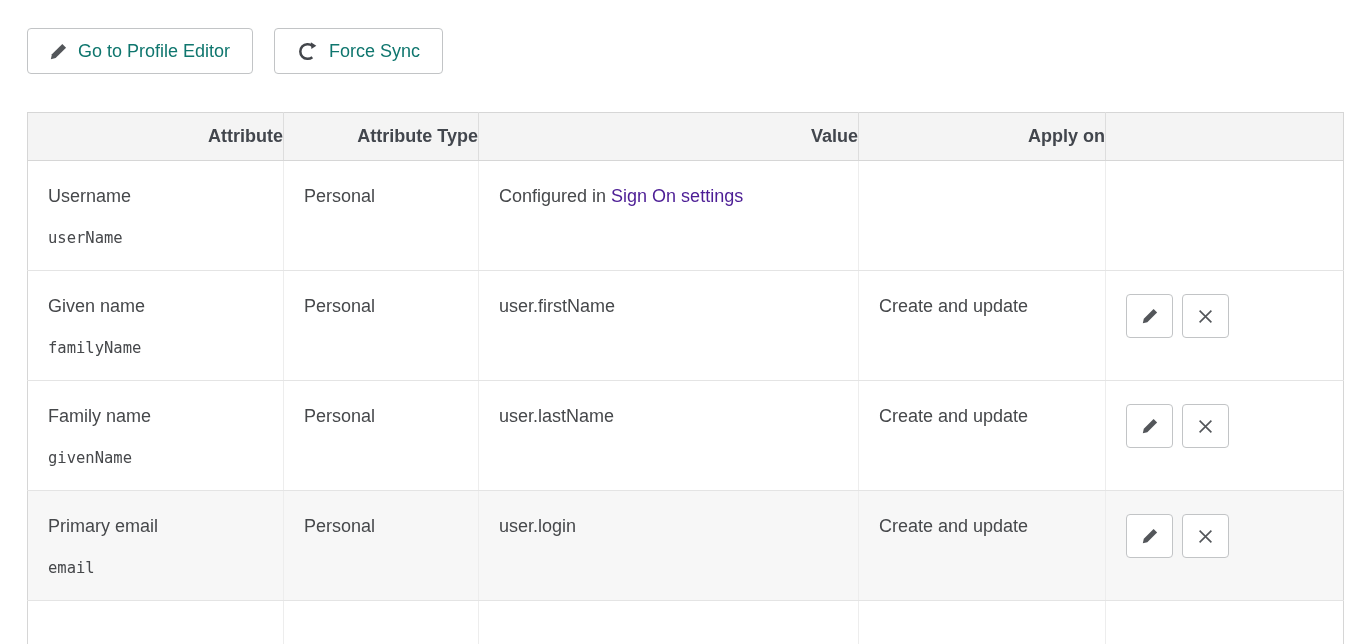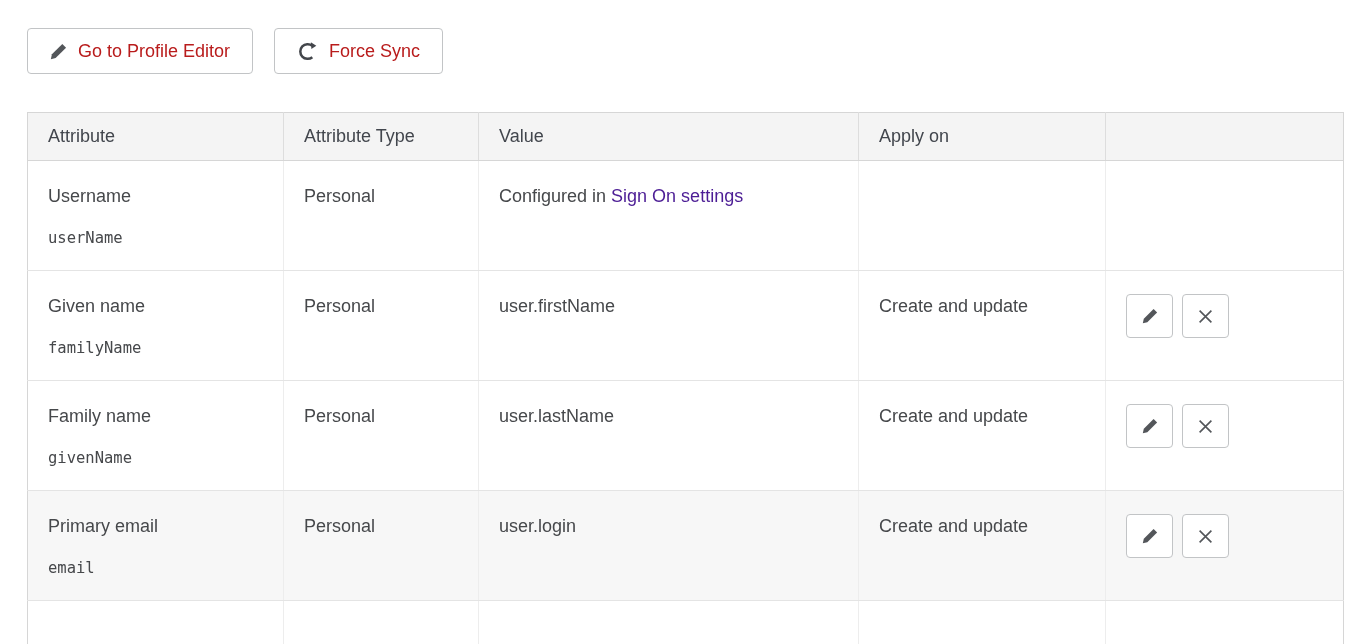--- a/index.html
+++ b/index.html
@@ -12,33 +12,33 @@
   .page { padding: 28px 27px 0 27px; }
 
   
   .toolbar { display: flex; gap: 21px; margin-bottom: 38px; }
   .btn {
     display: inline-flex; align-items: center; gap: 11px;
     height: 46px; padding: 0 22px;
     background: #ffffff;
     border: 1px solid #c2c4c6; border-radius: 4px;
     font-family: "Liberation Sans", sans-serif;
-    font-size: 18px; color: #b91c1c; cursor: pointer;
+    font-size: 18px; color: #0f766e; cursor: pointer;
   }
   .btn svg { display: block; }
 
   
   .mapping-table {
     width: 1316px; border-collapse: collapse; table-layout: fixed;
     background: #ffffff; border: 1px solid #d6d6d6;
   }
   .mapping-table thead th {
     background: #f4f4f4;
     height: 48px; padding: 0 0 0 20px;
-    text-align: left; font-weight: 400; font-size: 18px; color: #42464d;
+    text-align: right; font-weight: 700; font-size: 18px; color: #42464d;
     border-bottom: 1px solid #d6d6d6;
     border-right: 1px solid #dddddd;
     white-space: nowrap; overflow: hidden;
   }
   .mapping-table thead th:last-child { border-right: none; }
   .mapping-table tbody td {
     vertical-align: top;
     height: 110px; padding: 25px 18px 0 20px;
     font-size: 18px; color: #46484b;
     border-bottom: 1px solid #e4e4e4;

